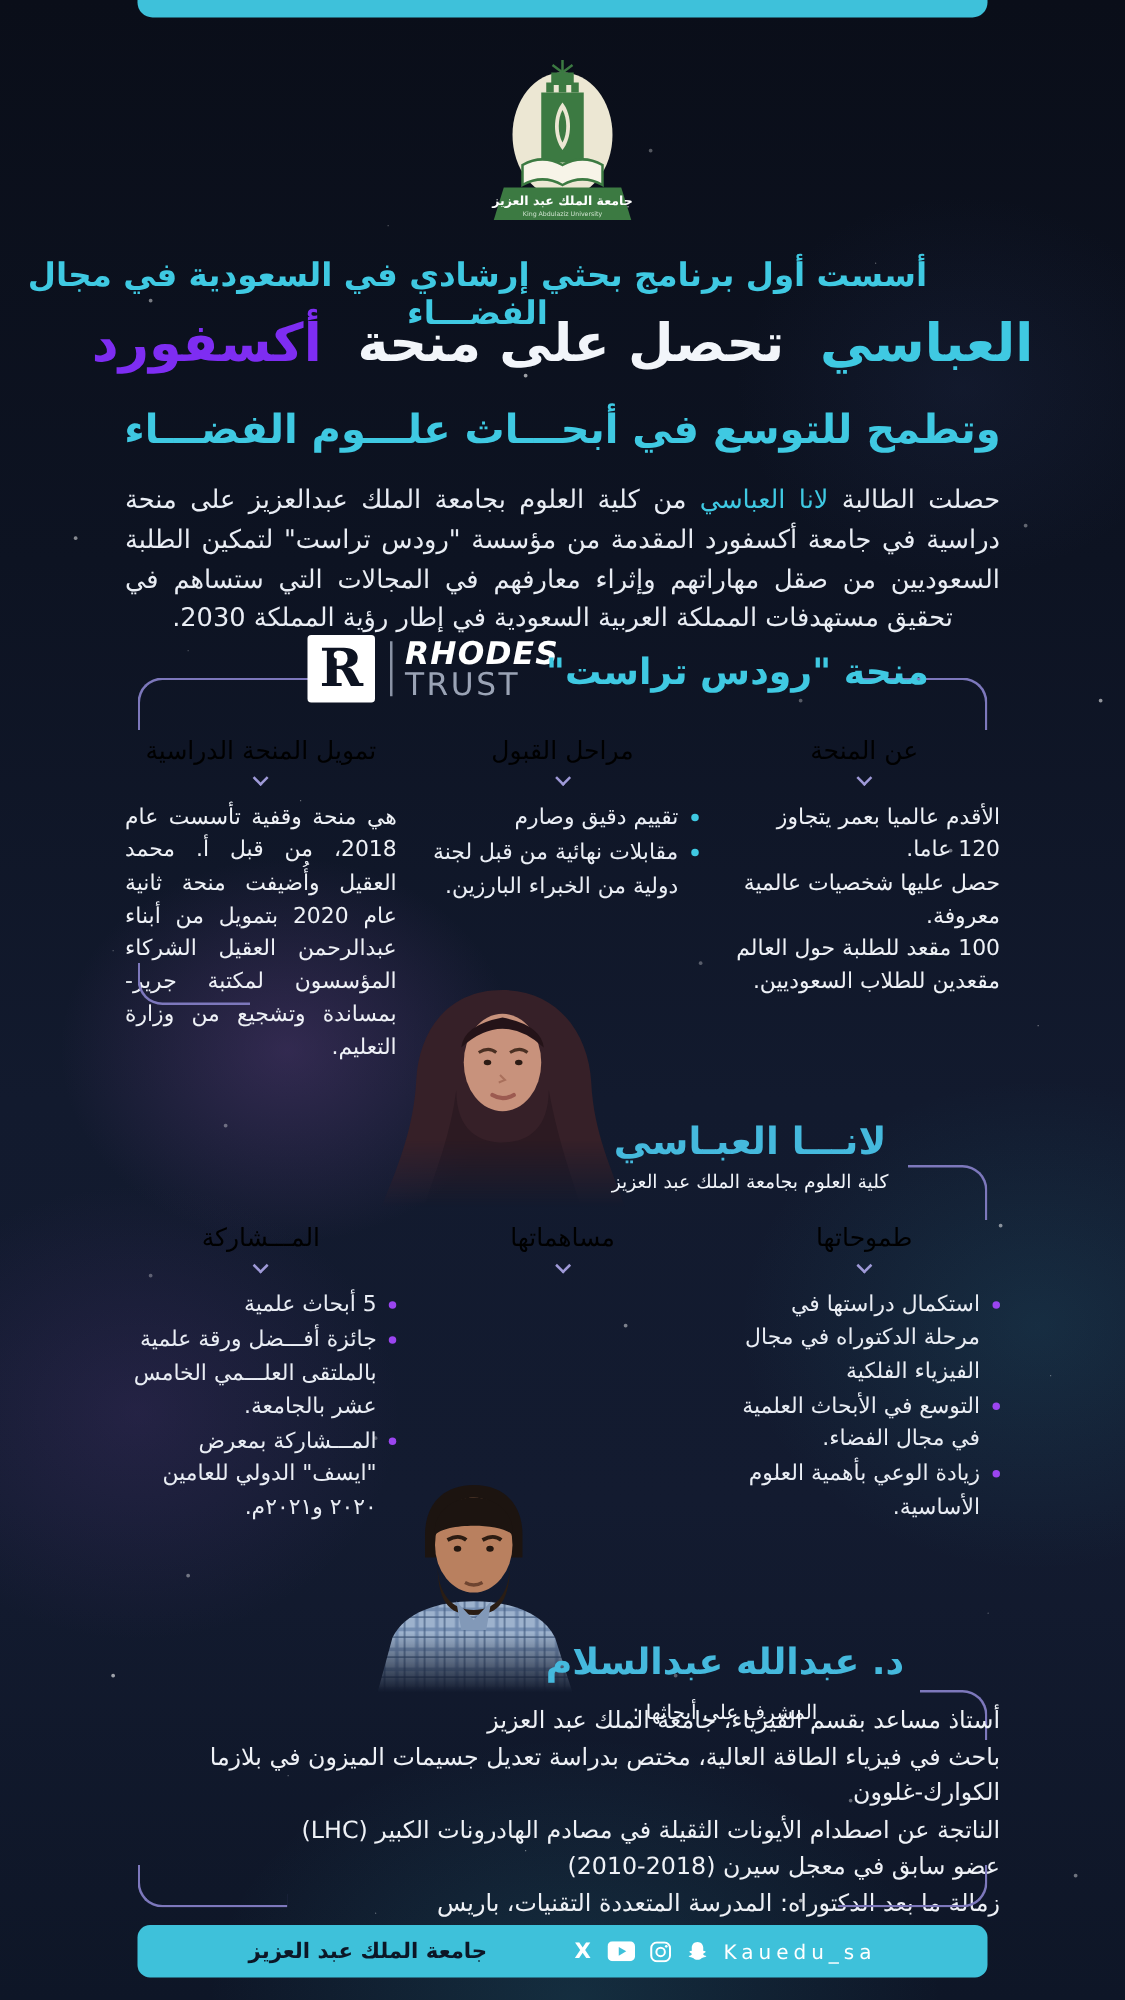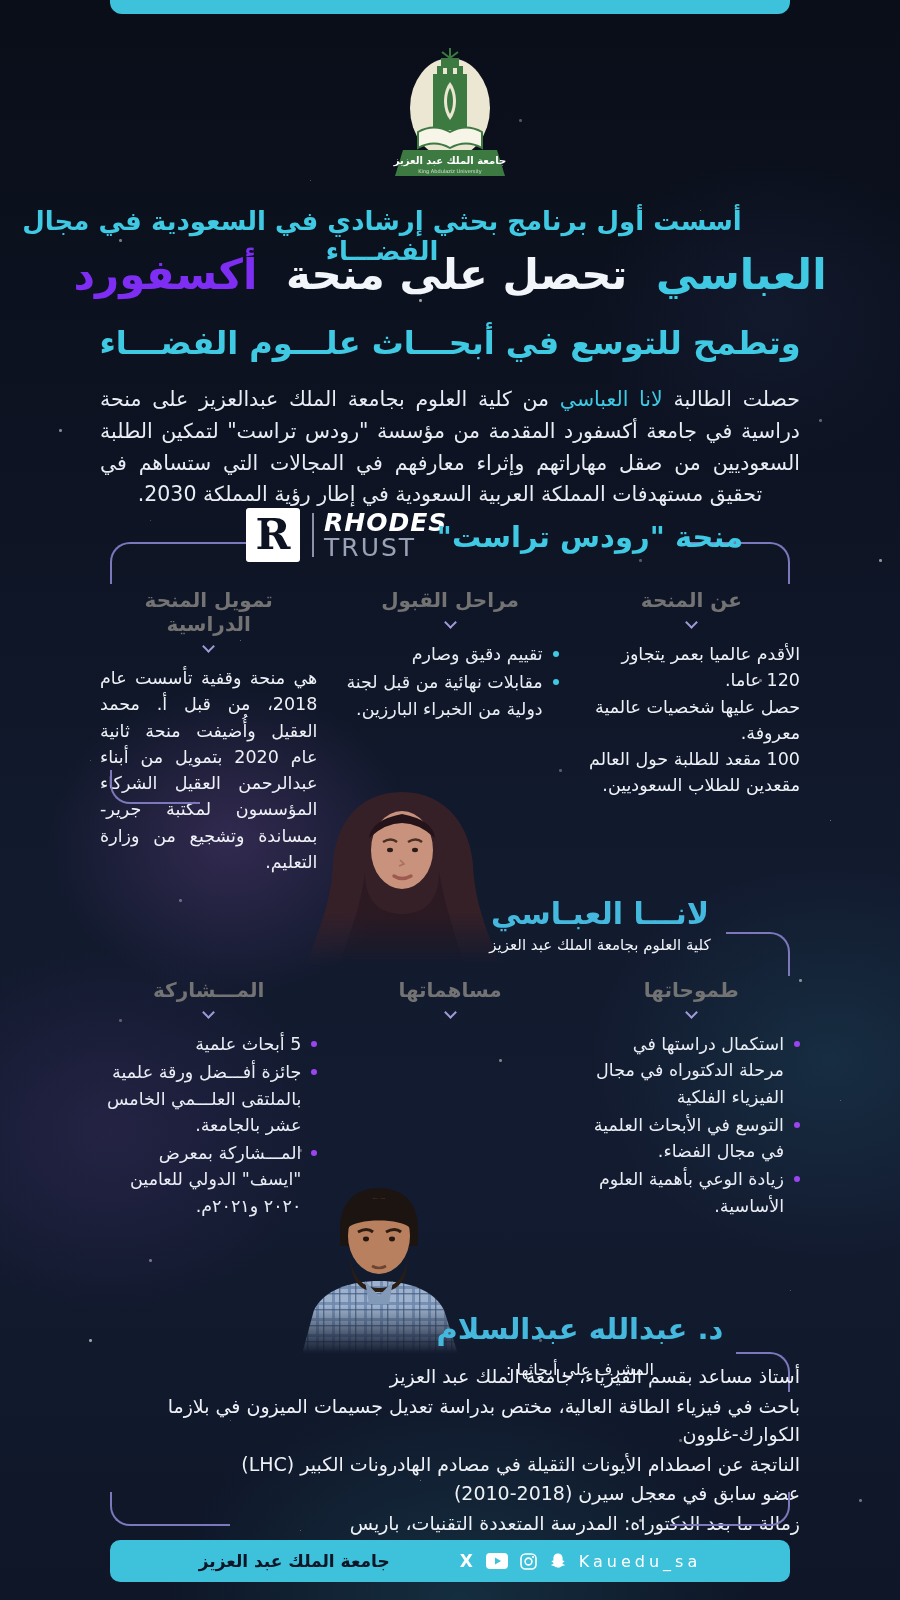--- a/index.html
+++ b/index.html
@@ -67,21 +67,21 @@
   .rhodes-text { line-height:1.02; letter-spacing:1px; }
   .rhodes-text .t1 { font-size:25px; font-weight:bold; color:#ffffff;font-style:italic; }
   .rhodes-text .t2 { font-size:25px; font-weight:normal; color:#9aa3b5; letter-spacing:2px; }
 
   .sec1-title { left:430px; top:520px; width:320px; text-align:center; font-size:29px; font-weight:bold; color:#3fc9e2; direction:rtl; }
 
   .cols { left:100px; width:700px; display:grid; grid-template-columns:1fr 1fr 1fr; gap:24px; direction:rtl; }
   .cols-1 { top:588px; }
   .cols-2 { top:978px; }
   .col { text-align:center; }
-  .col-h { font-size:20px; font-weight:bold; color:#737373; }
+  .col-h { font-size:20px; font-weight:normal; color:#000000; }
   .chev { width:9px; height:9px; border-right:2px solid #9f9ad8; border-bottom:2px solid #9f9ad8; transform:rotate(45deg); display:inline-block; margin:6px auto 10px auto; }
   .col-body { font-size:17.5px; line-height:1.5; text-align:right; color:#eef1f6; }
   .col-body.just { text-align:justify; }
   .blist { list-style:none; text-align:right; }
   .blist li { position:relative; padding-right:16px; font-size:17.5px; line-height:1.5; margin-bottom:2px; }
   .blist li::before { content:""; position:absolute; right:0; top:10px; width:6px; height:6px; border-radius:50%; }
   .blist.cyan-dots li::before { background:#3fc9e2; }
   .blist.purple-dots li::before { background:#9b45f0; }
 
   .lana-name { left:470px; top:896px; width:260px; text-align:center; font-size:30px; font-weight:bold; color:#45b9dd; direction:rtl; }

